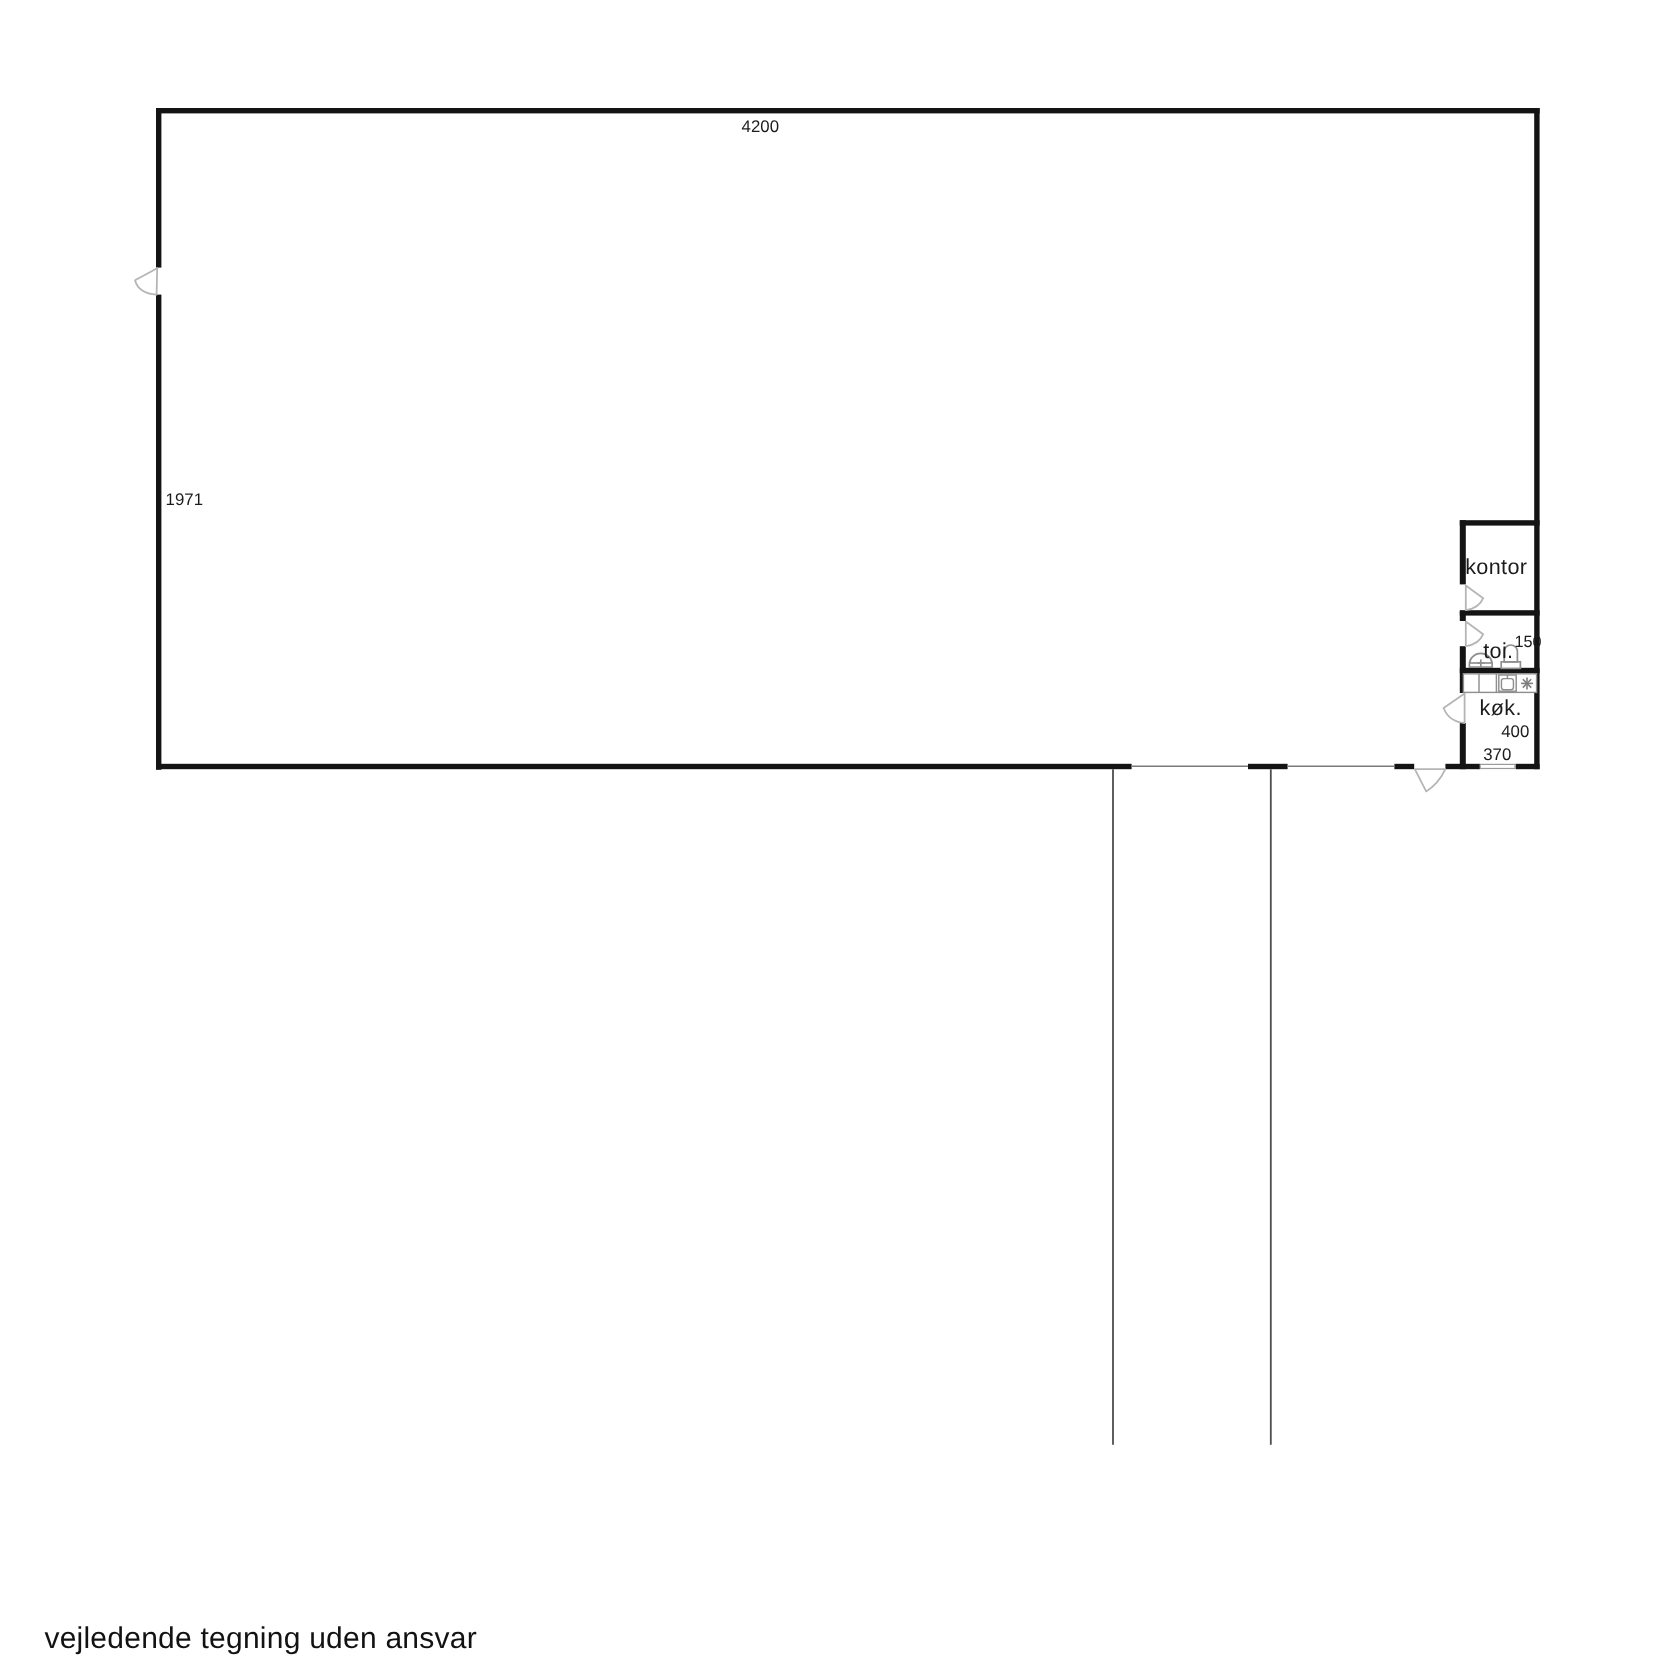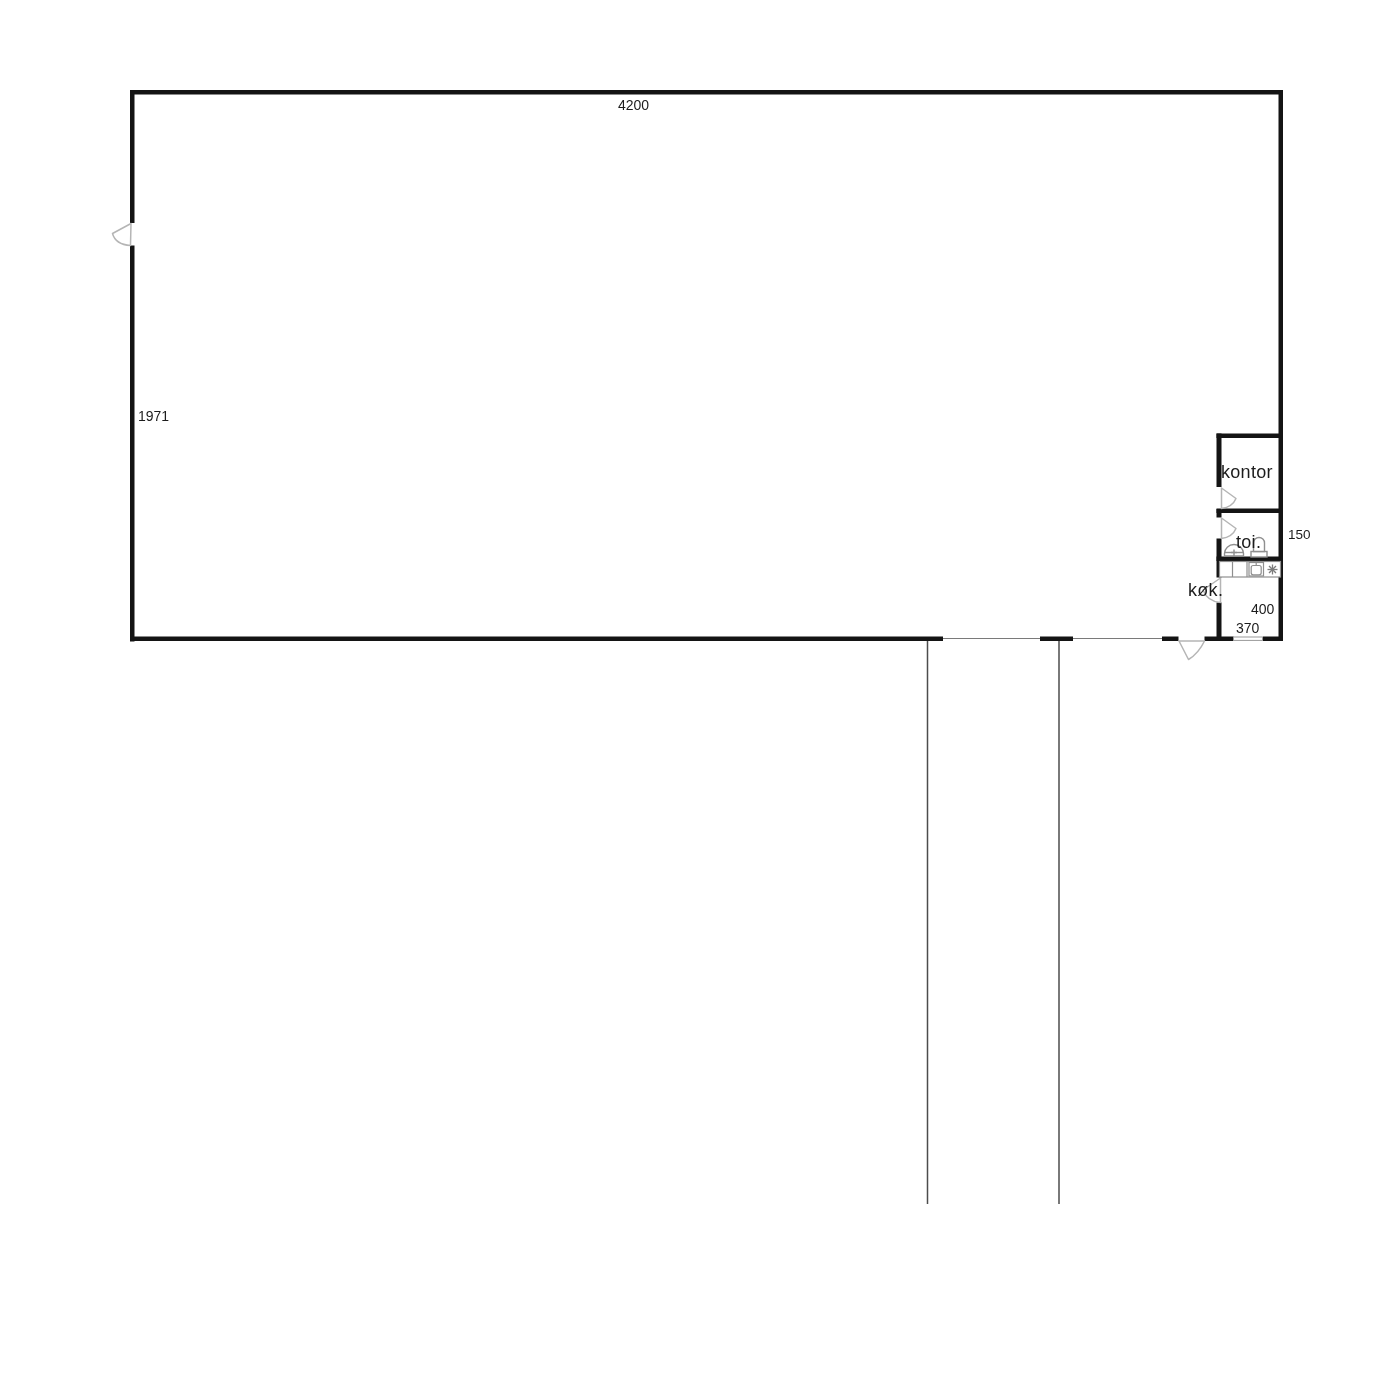--- a/index.html
+++ b/index.html
@@ -6,21 +6,21 @@
   body{
     width:1400px;height:1400px;position:relative;background:#ffffff;
     font-family:"Liberation Sans","DejaVu Sans",sans-serif;
     color:#1a1a1a;overflow:hidden;
   }
   .canvas{position:absolute;inset:0;width:1168px;height:1400px;}
   svg.plan{position:absolute;left:0;top:0;}
   .lbl{position:absolute;white-space:nowrap;line-height:1;}
   .room-lbl{font-size:18px;font-weight:500;letter-spacing:.3px;color:#1c1c1c;}
   .dim-lbl{font-size:14px;font-weight:500;color:#1c1c1c;}
-  .dim-sm{font-size:13.5px;font-weight:500;color:#1c1c1c;margin-left:26px;}
+  .dim-sm{font-size:13.5px;font-weight:500;color:#1c1c1c;}
   .footer-lbl{font-size:25px;font-weight:500;color:#121212;letter-spacing:.2px;}
 </style>
 </head>
 <body>
 
 <div class="canvas">
 
   <svg class="plan" width="1400" height="1400" viewBox="0 0 1400 1400">
 
     <g fill="#141414">
@@ -109,20 +109,21 @@
   <div class="lbl dim-lbl" style="left:618px;top:98px;">4200</div>
 
   <div class="lbl dim-lbl" style="left:138px;top:409px;">1971</div>
 
   <div class="lbl room-lbl" style="left:1221px;top:463px;">kontor</div>
 
   <div class="lbl room-lbl" style="left:1236px;top:509px;margin-top:24px;">toi.</div>
 
   <div class="lbl dim-sm" style="left:1262px;top:528px;">150</div>
 
-  <div class="lbl room-lbl" style="left:1188px;top:581px;">køk.</div>
+  <div class="lbl room-lbl" style="left:1233px;top:581px;">køk.</div>
 
   <div class="lbl dim-lbl" style="left:1251px;top:602px;">400</div>
 
   <div class="lbl dim-lbl" style="left:1236px;top:621px;">370</div>
 
+  <div class="lbl footer-lbl" style="left:37px;top:1353px;">vejledende tegning uden ansvar</div>
 
 </div>
 
 </body></html>

